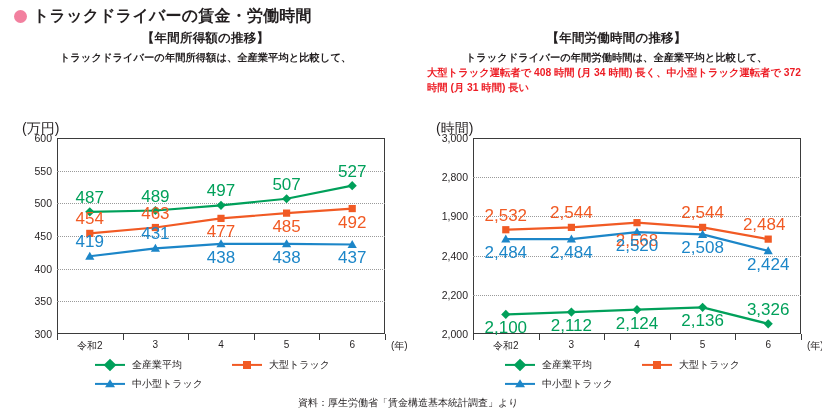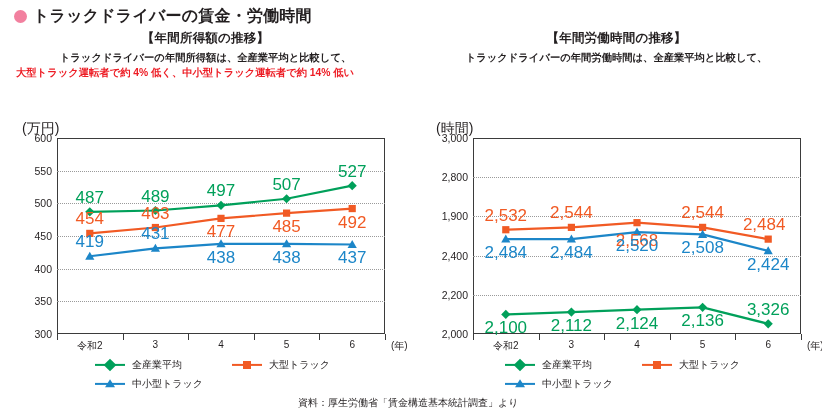--- a/index.html
+++ b/index.html
@@ -110,21 +110,20 @@
 
   <div class="main-title">
     <span class="bullet"></span>
     <span>トラックドライバーの賃金・労働時間</span>
   </div>
 
   <div class="panel left">
     <div class="panel-title">【年間所得額の推移】</div>
     <div class="panel-sub">
       <span class="blk">トラックドライバーの年間所得額は、全産業平均と比較して、</span>
-      <span class="red">大型トラック運転者で約 4% 低く、中小型トラック運転者で約 14% 低い</span>
     </div>
     <div class="unit" style="left:22px;top:92px;">(万円)</div>
     <div class="plot-wrap" id="plot-income" style="left:57px;top:110px;width:328px;height:196px;">
         <div class="plot-frame" style="width: 328px; height: 196px;"></div>
         <div class="ytick" style="top: 196px;">300</div>
         <div class="gridline" style="top: 163.333px;"></div>
         <div class="ytick" style="top: 163.333px;">350</div>
         <div class="gridline" style="top: 130.667px;"></div>
         <div class="ytick" style="top: 130.667px;">400</div>
         <div class="gridline" style="top: 98px;"></div>
@@ -181,20 +180,21 @@
         <div class="dlabel" style="color: rgb(28, 134, 200); left: 164px; top: 119.84px;">438</div>
         <div class="dlabel" style="color: rgb(28, 134, 200); left: 229.6px; top: 119.84px;">438</div>
         <div class="dlabel" style="color: rgb(28, 134, 200); left: 295.2px; top: 120.493px;">437</div>
       </div>
   </div>
 
   <div class="panel right">
     <div class="panel-title">【年間労働時間の推移】</div>
     <div class="panel-sub">
       <span class="blk">トラックドライバーの年間労働時間は、全産業平均と比較して、</span>
+      <span class="red">大型トラック運転者で 408 時間 (月 34 時間) 長く、中小型トラック運転者で 372 時間 (月 31 時間) 長い</span>
     </div>
     <div class="unit" style="left:25px;top:92px;">(時間)</div>
     <div class="plot-wrap" id="plot-hours" style="left:62px;top:110px;width:328px;height:196px;">
         <div class="plot-frame" style="width: 328px; height: 196px;"></div>
         <div class="ytick" style="top: 196px;">2,000</div>
         <div class="gridline" style="top: 156.8px;"></div>
         <div class="ytick" style="top: 156.8px;">2,200</div>
         <div class="gridline" style="top: 117.6px;"></div>
         <div class="ytick" style="top: 117.6px;">2,400</div>
         <div class="gridline" style="top: 78.4px;"></div>

